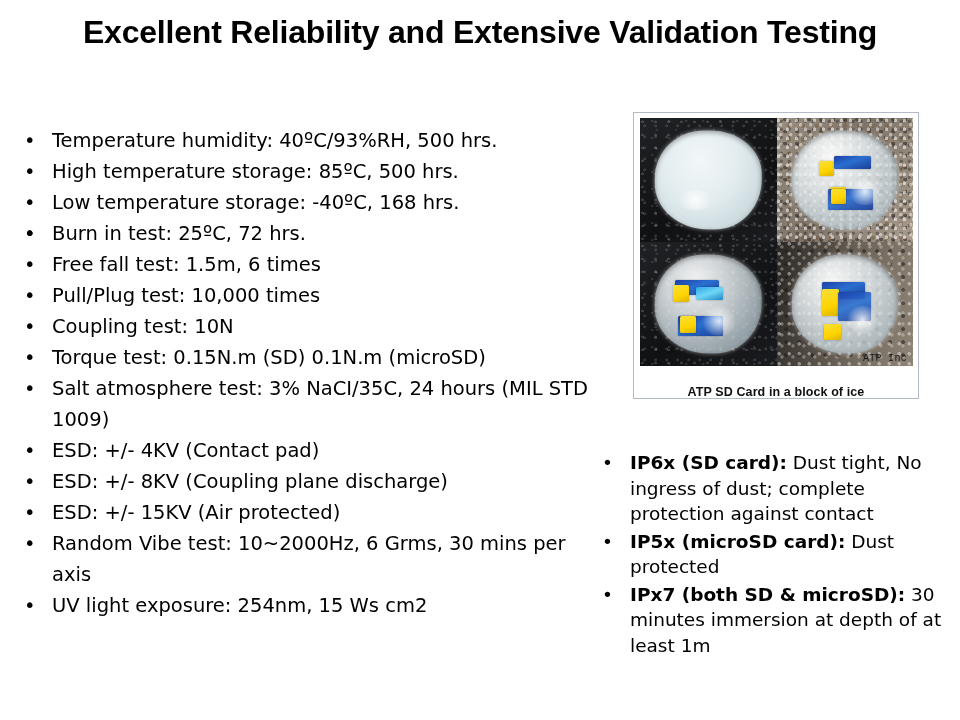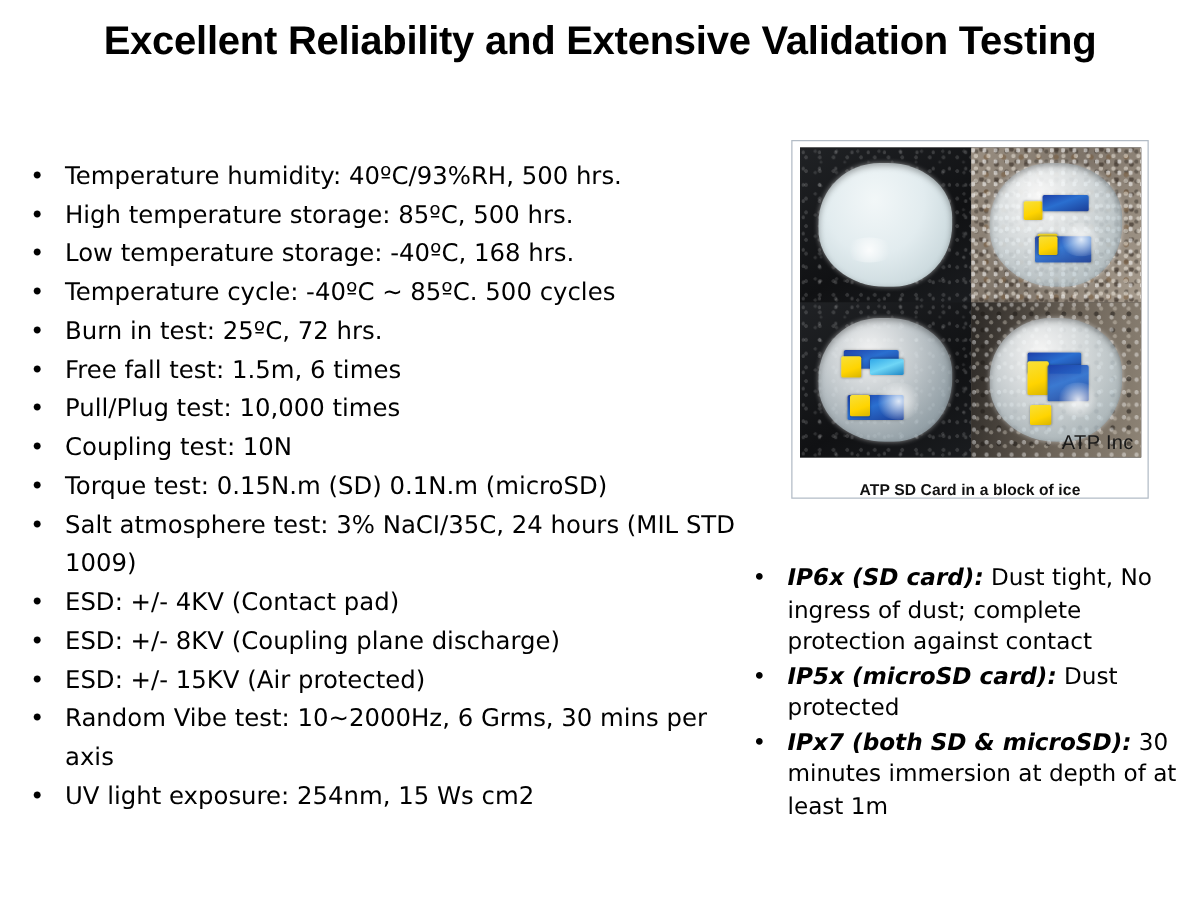--- a/index.html
+++ b/index.html
@@ -154,22 +154,22 @@
   .frost {
     position: absolute;
     border-radius: 50%;
     background: radial-gradient(circle, rgba(255,255,255,0.85) 0%, rgba(255,255,255,0.0) 70%);
     pointer-events: none;
   }
   #photo-watermark {
     position: absolute;
     right: 6px;
     bottom: 2px;
-    font-family: Liberation Sans, sans-serif;
-    font-size: 16px;
+    font-family: Liberation Mono, monospace;
+    font-size: 10px;
     color: #1a1a1a;
     letter-spacing: 0.3px;
     margin-top: 46px;
   }
   #photo-caption {
     position: absolute;
     left: 0;
     top: 272px;
     width: 100%;
     text-align: center;
@@ -198,36 +198,35 @@
   }
   .ip-item .bullet-mark {
     position: absolute;
     left: 4px;
     top: 0;
     font-size: 18.5px;
     line-height: 25.5px;
   }
   .ip-item .ip-label {
     font-weight: bold;
-    font-style: italic;
   }
 </style>
 </head>
 <body>
 
 <div id="slide">
 
   <div id="slide-title">Excellent Reliability and Extensive Validation Testing</div>
 
   <div id="left-column">
 
     <div class="bullet-item"><span class="bullet-mark">•</span><span>Temperature humidity:  40ºC/93%RH, 500 hrs.</span></div>
     <div class="bullet-item"><span class="bullet-mark">•</span><span>High temperature storage: 85ºC, 500 hrs.</span></div>
     <div class="bullet-item"><span class="bullet-mark">•</span><span>Low temperature storage: -40ºC, 168 hrs.</span></div>
-    <div class="bullet-item"><span class="bullet-mark">•</span><span>Temperature cycle: -40ºC ~ 85ºC. 500 cycles</span></div>
+    <div class="bullet-item"><span class="bullet-mark">•</span></div>
     <div class="bullet-item"><span class="bullet-mark">•</span><span>Burn in test: 25ºC, 72 hrs.</span></div>
     <div class="bullet-item"><span class="bullet-mark">•</span><span>Free fall test: 1.5m, 6 times</span></div>
     <div class="bullet-item"><span class="bullet-mark">•</span><span>Pull/Plug test: 10,000 times</span></div>
     <div class="bullet-item"><span class="bullet-mark">•</span><span>Coupling test: 10N</span></div>
     <div class="bullet-item"><span class="bullet-mark">•</span><span>Torque test: 0.15N.m (SD) 0.1N.m (microSD)</span></div>
     <div class="bullet-item"><span class="bullet-mark">•</span><span>Salt atmosphere test: 3% NaCI/35C, 24 hours (MIL STD 1009)</span></div>
     <div class="bullet-item"><span class="bullet-mark">•</span><span>ESD: +/- 4KV (Contact pad)</span></div>
     <div class="bullet-item"><span class="bullet-mark">•</span><span>ESD: +/- 8KV (Coupling plane discharge)</span></div>
     <div class="bullet-item"><span class="bullet-mark">•</span><span>ESD: +/- 15KV (Air protected)</span></div>
     <div class="bullet-item"><span class="bullet-mark">•</span><span>Random Vibe test: 10~2000Hz, 6 Grms, 30 mins per axis</span></div>

